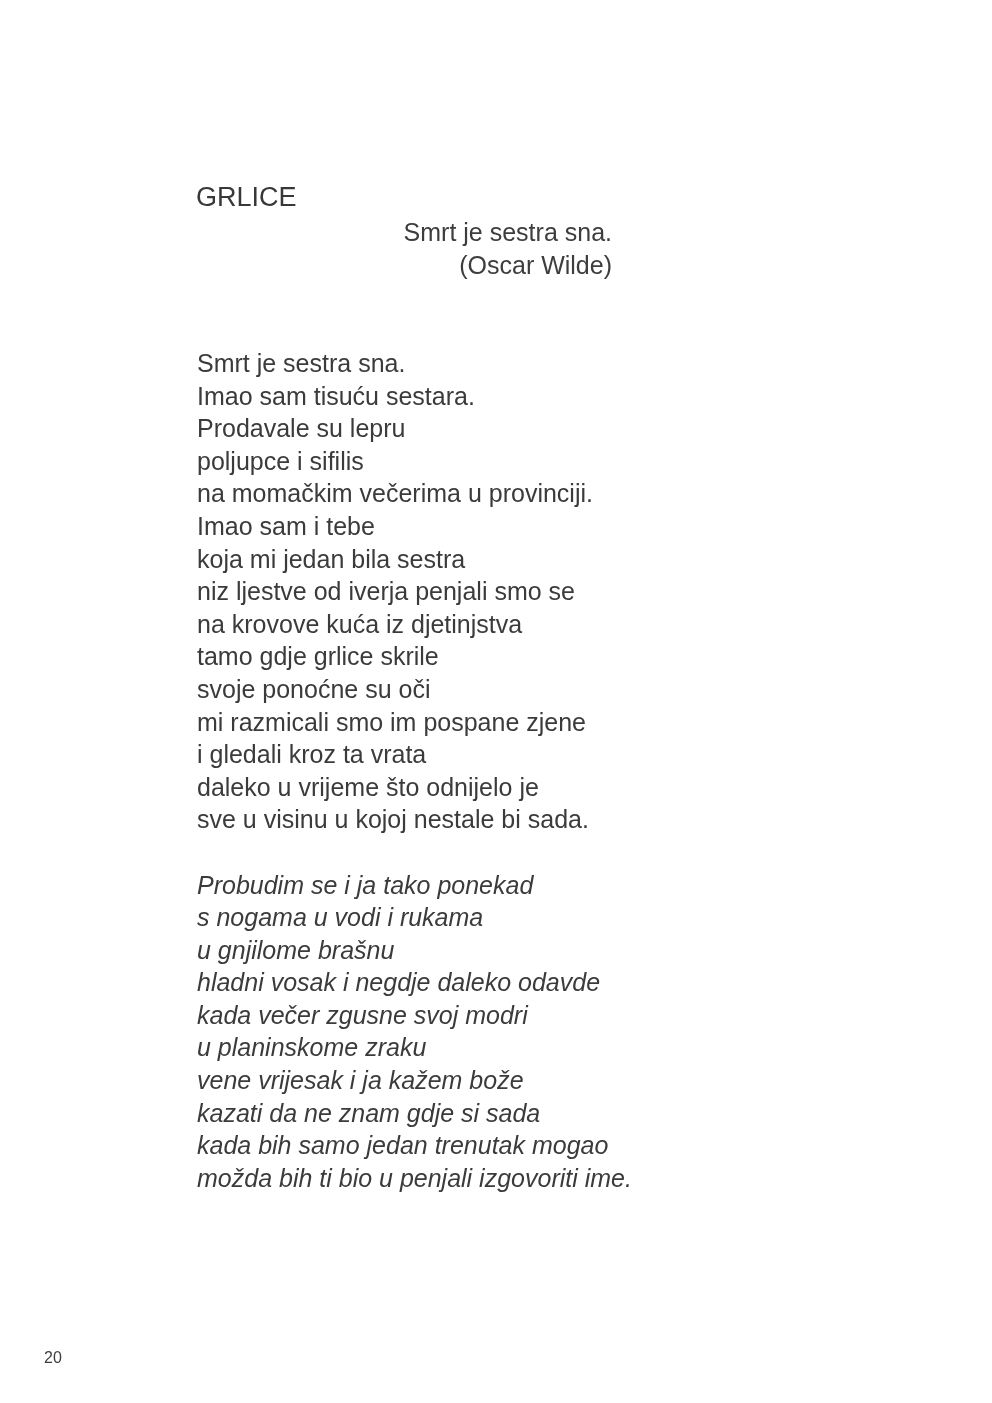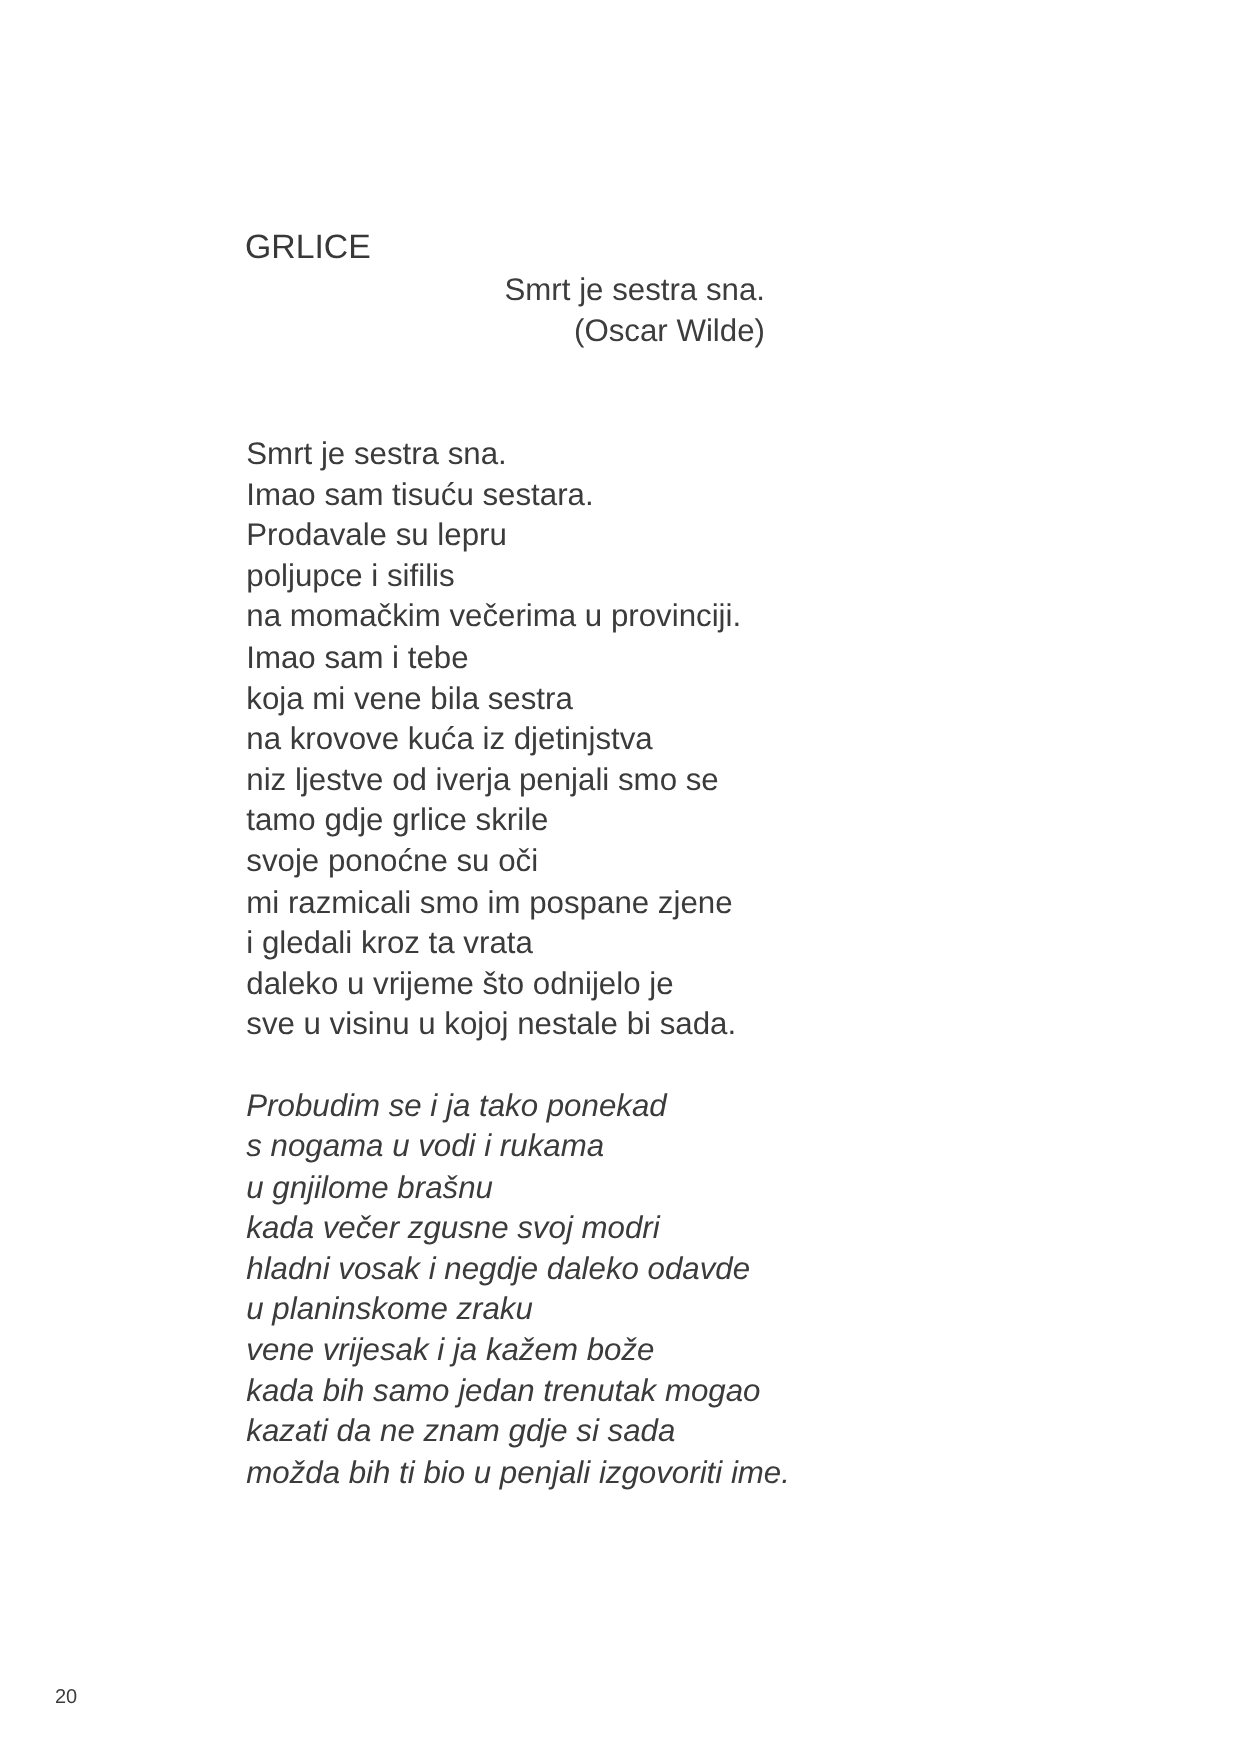--- a/index.html
+++ b/index.html
@@ -70,41 +70,41 @@
 
   <div class="poem-body">
 
     <div class="stanza">
       <div class="poem-line">Smrt je sestra sna.</div>
       <div class="poem-line">Imao sam tisuću sestara.</div>
       <div class="poem-line">Prodavale su lepru</div>
       <div class="poem-line">poljupce i sifilis</div>
       <div class="poem-line">na momačkim večerima u provinciji.</div>
       <div class="poem-line">Imao sam i tebe</div>
-      <div class="poem-line">koja mi vene bila sestra</div>
+      <div class="poem-line">koja mi jedan bila sestra</div>
+      <div class="poem-line">niz ljestve od iverja penjali smo se</div>
       <div class="poem-line">na krovove kuća iz djetinjstva</div>
-      <div class="poem-line">niz ljestve od iverja penjali smo se</div>
       <div class="poem-line">tamo gdje grlice skrile</div>
       <div class="poem-line">svoje ponoćne su oči</div>
       <div class="poem-line">mi razmicali smo im pospane zjene</div>
       <div class="poem-line">i gledali kroz ta vrata</div>
       <div class="poem-line">daleko u vrijeme što odnijelo je</div>
       <div class="poem-line">sve u visinu u kojoj nestale bi sada.</div>
     </div>
 
     <div class="stanza">
       <div class="poem-line">Probudim se i ja tako ponekad</div>
       <div class="poem-line">s nogama u vodi i rukama</div>
       <div class="poem-line">u gnjilome brašnu</div>
+      <div class="poem-line">hladni vosak i negdje daleko odavde</div>
       <div class="poem-line">kada večer zgusne svoj modri</div>
-      <div class="poem-line">hladni vosak i negdje daleko odavde</div>
       <div class="poem-line">u planinskome zraku</div>
       <div class="poem-line">vene vrijesak i ja kažem bože</div>
+      <div class="poem-line">kazati da ne znam gdje si sada</div>
       <div class="poem-line">kada bih samo jedan trenutak mogao</div>
-      <div class="poem-line">kazati da ne znam gdje si sada</div>
       <div class="poem-line">možda bih ti bio u penjali izgovoriti ime.</div>
     </div>
 
   </div>
 
   <div class="page-number">20</div>
 
 </div>
 
 </body></html>

